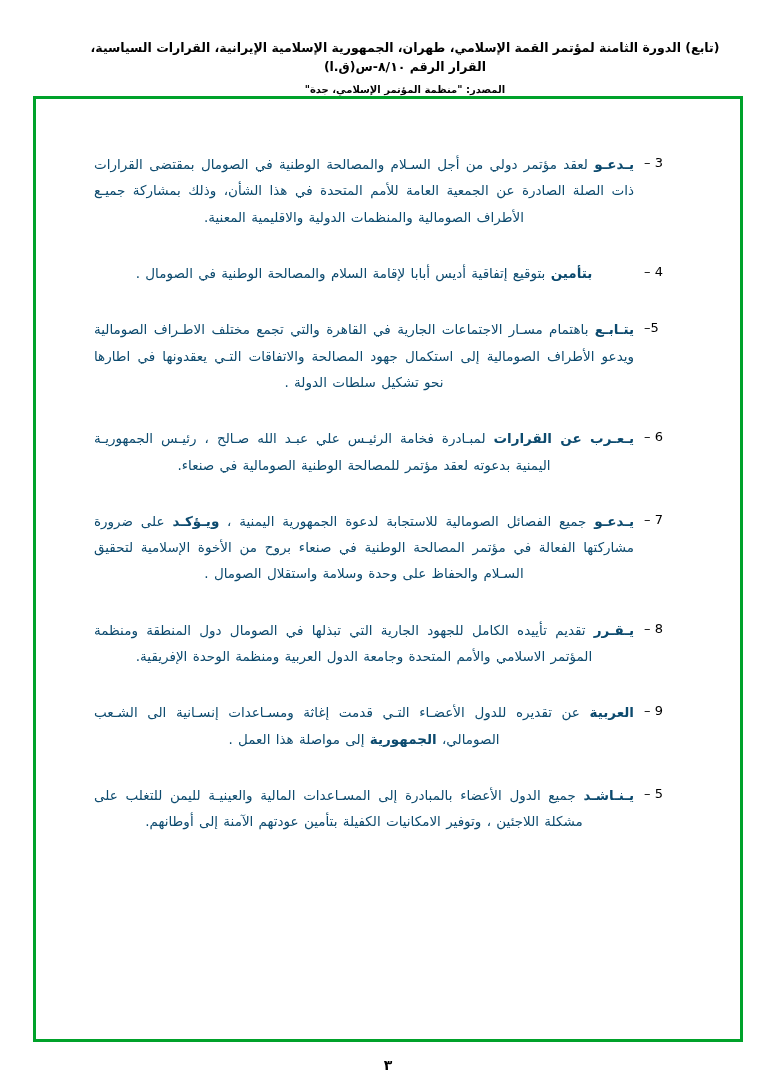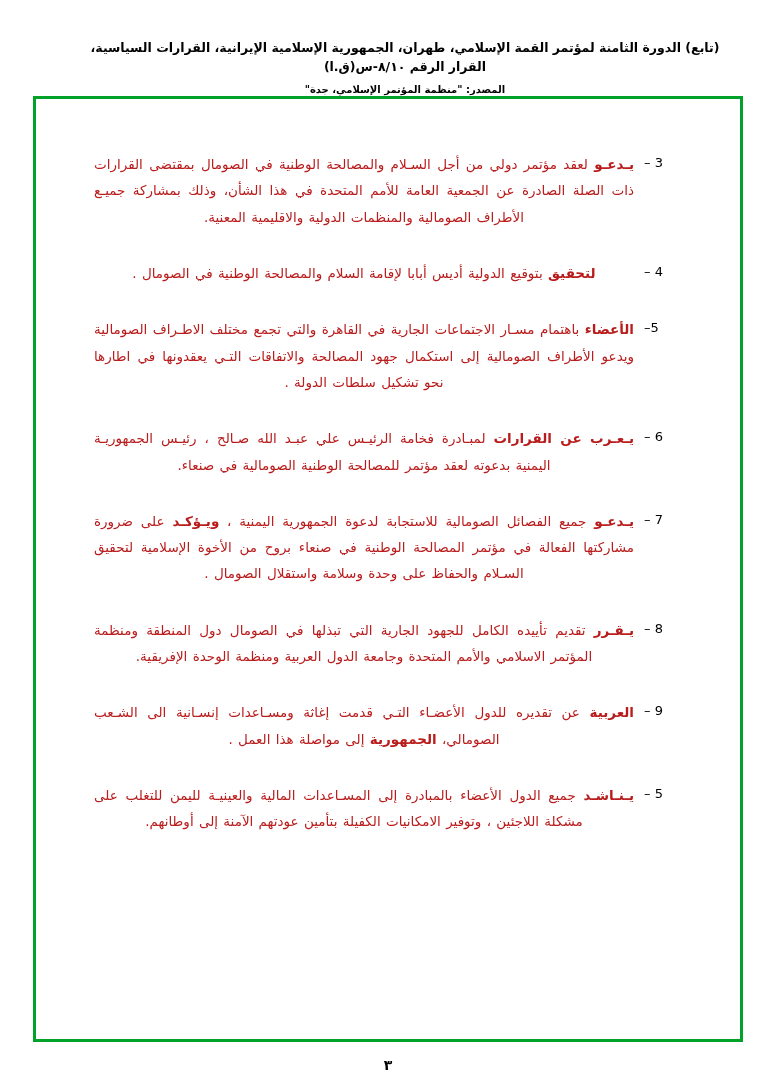--- a/index.html
+++ b/index.html
@@ -74,21 +74,21 @@
     white-space: nowrap;
     box-sizing: border-box;
     color: #000;
   }
   .clause-body {
     flex: 1 1 auto;
     font-size: 13.5px;
     line-height: 1.95;
     text-align: justify;
     text-align-last: center;
-    color: #b91c1c;
+    color: #0c4a6e;
     word-spacing: 1px;
   }
   .clause-body b {
     font-weight: bold;
     letter-spacing: 0.6px;
   }
   
   .page-footer {
     position: absolute;
     bottom: 18px;
@@ -113,26 +113,26 @@
   <div class="frame" style="border-color: rgb(0, 162, 42);">
     <div class="frame-inner">
 
       <div class="clause">
         <div class="clause-num">3 –</div>
         <div class="clause-body"><b>يـدعـو</b><span> لعقد مؤتمر دولي من أجل السـلام والمصالحة الوطنية في الصومال بمقتضى القرارات ذات الصلة الصادرة عن الجمعية العامة للأمم المتحدة في هذا الشأن، وذلك بمشاركة جميـع الأطراف الصومالية والمنظمات الدولية والاقليمية المعنية.</span></div>
       </div>
 
       <div class="clause">
         <div class="clause-num">4 –</div>
-        <div class="clause-body"><b>لتحقيق</b><span> بتوقيع الدولية أديس أبابا لإقامة السلام والمصالحة الوطنية في الصومال .</span></div>
+        <div class="clause-body"><b>بتأمين</b><span> بتوقيع إتفاقية أديس أبابا لإقامة السلام والمصالحة الوطنية في الصومال .</span></div>
       </div>
 
       <div class="clause">
         <div class="clause-num">5–</div>
-        <div class="clause-body"><b>الأعضاء</b><span> باهتمام مسـار الاجتماعات الجارية في القاهرة والتي تجمع مختلف الاطـراف الصومالية ويدعو الأطراف الصومالية إلى استكمال جهود المصالحة والاتفاقات التـي يعقدونها في اطارها نحو تشكيل سلطات الدولة .</span></div>
+        <div class="clause-body"><b>يتـابـع</b><span> باهتمام مسـار الاجتماعات الجارية في القاهرة والتي تجمع مختلف الاطـراف الصومالية ويدعو الأطراف الصومالية إلى استكمال جهود المصالحة والاتفاقات التـي يعقدونها في اطارها نحو تشكيل سلطات الدولة .</span></div>
       </div>
 
       <div class="clause">
         <div class="clause-num">6 –</div>
         <div class="clause-body"><b>يـعـرب عن القرارات</b><span> لمبـادرة فخامة الرئيـس علي عبـد الله صـالح ، رئيـس الجمهوريـة اليمنية بدعوته لعقد مؤتمر للمصالحة الوطنية الصومالية في صنعاء.</span></div>
       </div>
 
       <div class="clause">
         <div class="clause-num">7 –</div>
         <div class="clause-body"><b>يـدعـو</b><span> جميع الفصائل الصومالية للاستجابة لدعوة الجمهورية اليمنية ، <b>ويـؤكـد</b> على ضرورة مشاركتها الفعالة في مؤتمر المصالحة الوطنية في صنعاء بروح من الأخوة الإسلامية لتحقيق السـلام والحفاظ على وحدة وسلامة واستقلال الصومال .</span></div>

